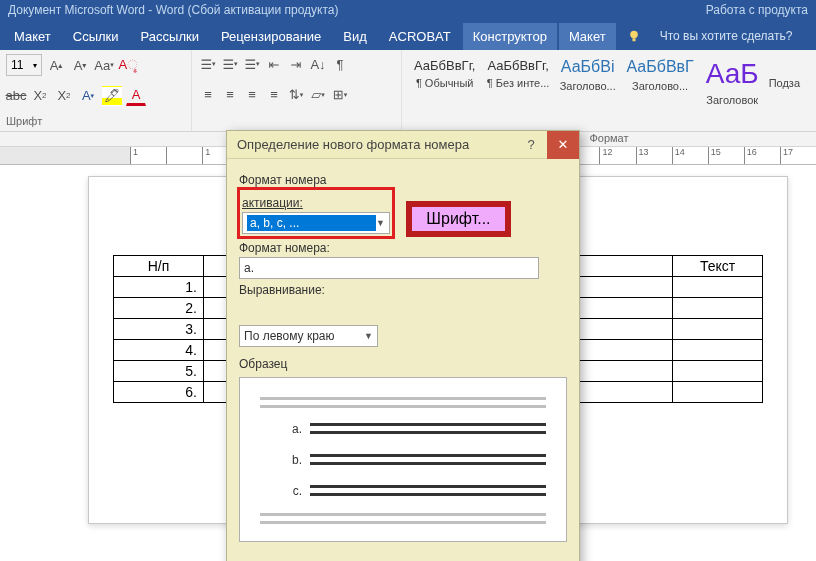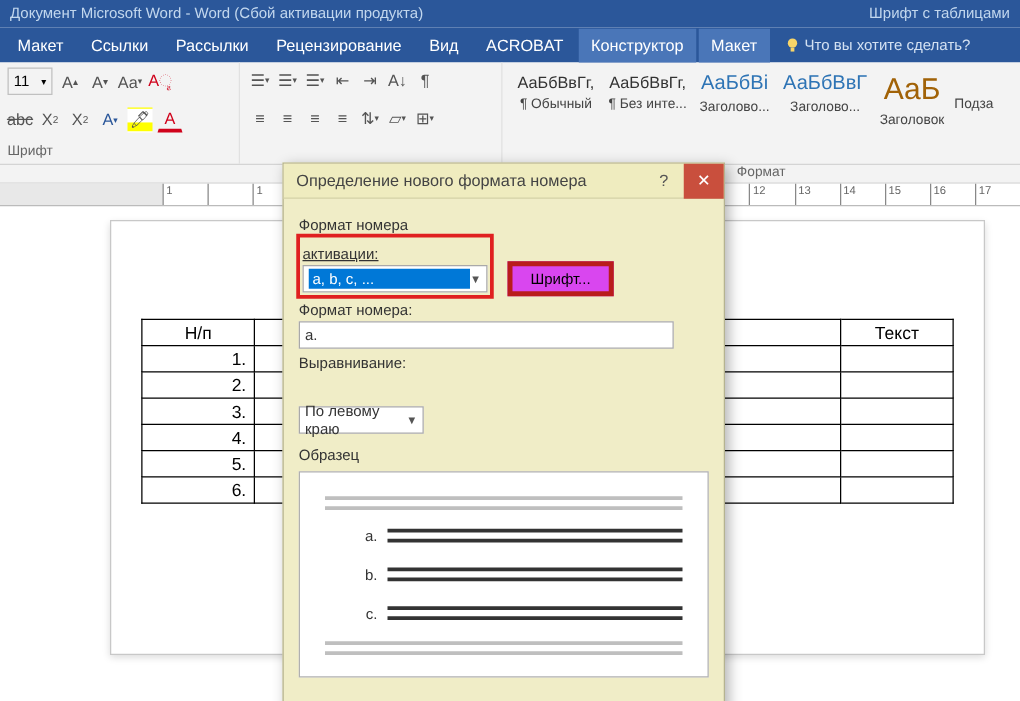--- a/index.html
+++ b/index.html
@@ -4,37 +4,37 @@
 <style>
 * { box-sizing: border-box; margin: 0; padding: 0; font-family: "Segoe UI", Tahoma, sans-serif; }
 body { background: #fff; width: 816px; height: 561px; overflow: hidden; position: relative; }
 
 .titlebar { background: #2b579a; color: #c2d7ee; height: 22px; font-size: 12px; padding: 3px 8px; display: flex; justify-content: space-between; }
 .titlebar .right { display: flex; gap: 16px; }
 
 .ribbon-tabs { background: #2b579a; height: 28px; display: flex; align-items: center; padding: 0 4px; gap: 2px; font-size: 13px; }
 .ribbon-tabs .tab { color: #fff; padding: 6px 10px; cursor: pointer; }
 .ribbon-tabs .ctx { background: #4a76b8; }
-.ribbon-tabs .tell { color: #d3e1f2; font-size: 12px; display: flex; align-items: center; gap: 4px; }
+.ribbon-tabs .tell { color: #d3e1f2; font-size: 12px; display: flex; align-items: center; gap: 20px; }
 .bulb { width: 12px; height: 12px; fill: #f8d568; }
 
 .ribbon { background: #f3f3f3; border-bottom: 1px solid #d4d4d4; height: 82px; display: flex; }
 .group { border-right: 1px solid #e1e1e1; padding: 4px 6px; display: flex; flex-direction: column; justify-content: space-between; }
 .group-label { text-align: left; font-size: 11px; color: #666; }
 .font-row { display: flex; gap: 4px; align-items: center; }
 .font-size { width: 36px; height: 22px; border: 1px solid #c0c0c0; font-size: 12px; padding: 2px 4px; display: flex; align-items: center; justify-content: space-between; }
 .ico { width: 20px; height: 20px; display: inline-flex; align-items: center; justify-content: center; font-size: 13px; color: #545454; border: 1px solid transparent; cursor: pointer; }
 .red { color: #d0021b; }
 .blue { color: #2b579a; }
 .para-row { display: flex; gap: 2px; }
 .styles { display: flex; gap: 8px; padding: 4px 10px; align-items: flex-start; flex: 1; }
 .style-item { text-align: center; font-size: 11px; color: #444; }
 .style-prev { font-size: 13px; color: #333; padding: 4px 2px; }
 .style-item.blue .style-prev { color: #2e74b5; font-size: 16px; }
-.style-item.big .style-prev { font-size: 24px; color: #a16207; }
+.style-item.big .style-prev { font-size: 28px; color: #6d28d9; }
 
 .ruler { height: 18px; background: #fff; border-bottom: 1px solid #bbb; position: relative; font-size: 9px; color: #666; }
 .ruler .marks { position: absolute; left: 130px; right: 0; top: 0; height: 100%; display: flex; }
 .ruler .seg { width: 38px; border-left: 1px solid #888; padding-left: 2px; }
 .ruler .shade { position: absolute; left: 0; top: 0; height: 100%; width: 130px; background: #e8e8e8; }
 
 .doc { position: absolute; left: 88px; top: 176px; width: 700px; background: #fff; border: 1px solid #c8c8c8; box-shadow: 0 2px 6px rgba(0,0,0,.15); padding: 78px 24px 120px; }
 .tbl { border-collapse: collapse; width: 100%; table-layout: fixed; }
 .tbl td { border: 1px solid #000; padding: 2px 6px; font-size: 14px; height: 20px; }
 .tbl .h { text-align: center; }
@@ -47,41 +47,41 @@
 .dlg-title .help { color: #555; }
 .dlg-title .close { background: #c94f3d; color: #fff; }
 .dlg-body { padding: 10px 12px 12px; font-size: 12px; color: #333; }
 .fld-label { margin: 4px 0 2px; }
 .input-row { display: flex; gap: 12px; align-items: center; }
 .sel, .txt { background: #fff; border: 1px solid #a9a9a9; height: 22px; font-size: 12px; padding: 2px 4px; display: flex; align-items: center; justify-content: space-between; }
 .sel .arr { font-size: 9px; color: #555; }
 .sel.num { width: 148px; }
 .sel.num .val { background: #0078d7; color: #fff; padding: 1px 3px; flex: 1; }
 .txt.fmt { width: 300px; }
-.sel.align { width: 100px; margin-top: 28px; }
-.btn-outline { background: #d946ef; border: 4px solid #b91c1c; padding: 3px 14px; font-size: 12px; cursor: pointer; }
+.sel.align { width: 139px; margin-top: 28px; }
+.btn-outline { background: #f0abfc; border: 6px solid #b91c1c; padding: 3px 14px; font-size: 16px; cursor: pointer; }
 .hl { border: 3px solid #e02020; padding: 2px; margin: -2px; }
 .underline { text-decoration: underline; }
 
 .preview { background: #fff; border: 1px solid #b0b0b0; margin-top: 6px; padding: 14px 20px 12px; }
 .pv-line { height: 3px; background: #333; margin: 5px 0; }
 .pv-line.g { background: #bfbfbf; }
 .pv-item { display: flex; align-items: center; gap: 8px; margin: 10px 0 4px 28px; }
 .pv-lbl { font-size: 12px; width: 14px; text-align: right; }
 
 .dlg-foot { display: flex; justify-content: flex-end; gap: 10px; padding: 10px 14px 14px; }
 .ok-hl { border: 3px solid #e02020; padding: 2px; }
 .ok-hl .btn-outline { outline: 1px dotted #333; outline-offset: -3px; padding: 3px 22px; }
 </style>
 </head>
 <body>
 
 <div class="titlebar">
   <span>Документ Microsoft Word - Word (Сбой активации продукта)</span>
-  <span class="right">Шрифт с таблицами</span>
+  <span class="right">Работа с продукта</span>
 </div>
 
 <div class="ribbon-tabs">
   <div class="tab">Макет</div>
   <div class="tab">Ссылки</div>
   <div class="tab">Рассылки</div>
   <div class="tab">Рецензирование</div>
   <div class="tab">Вид</div>
   <div class="tab">ACROBAT</div>
   <div class="tab ctx">Конструктор</div>

